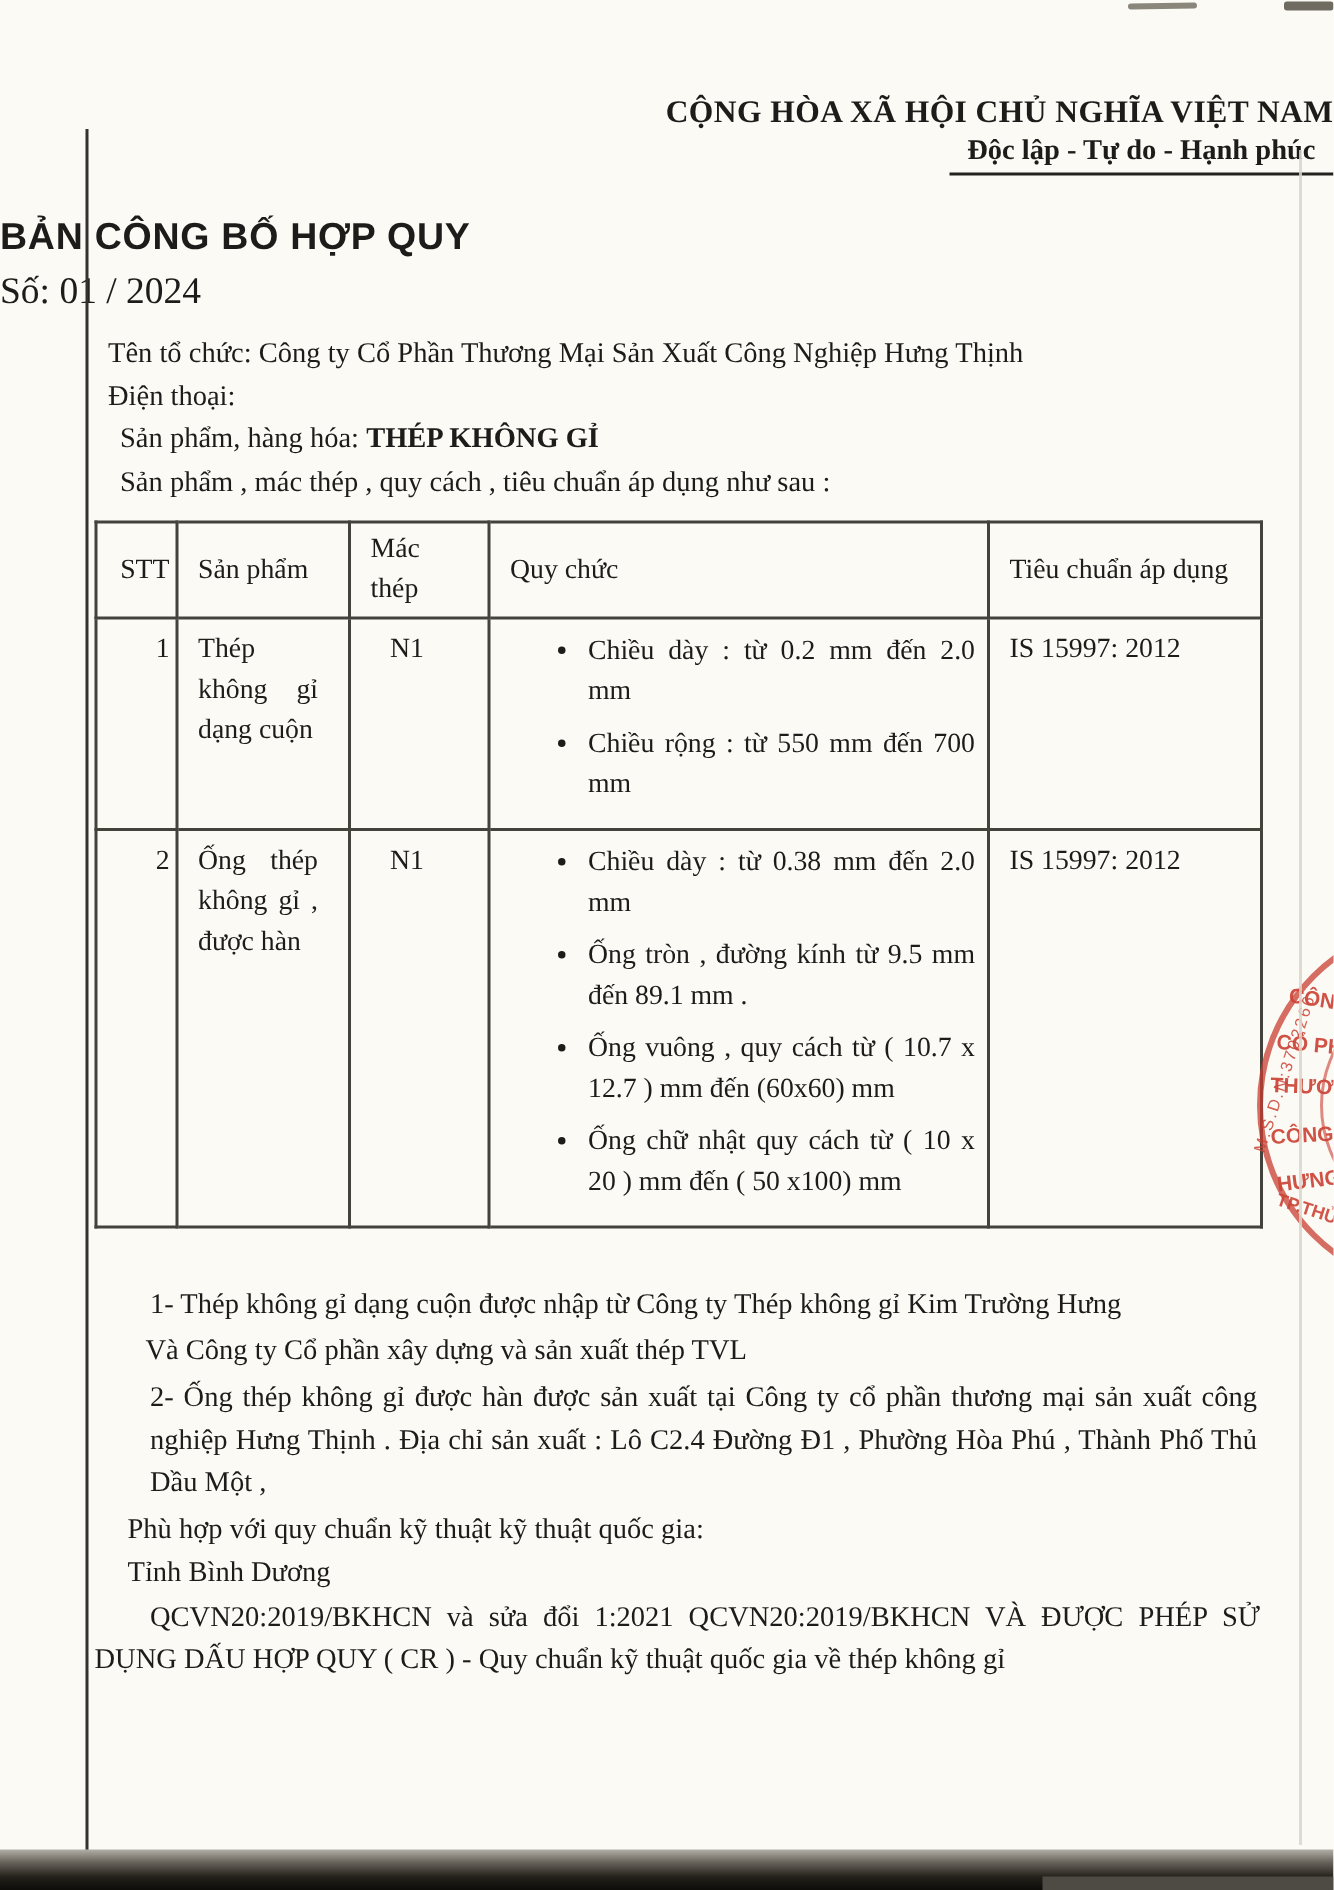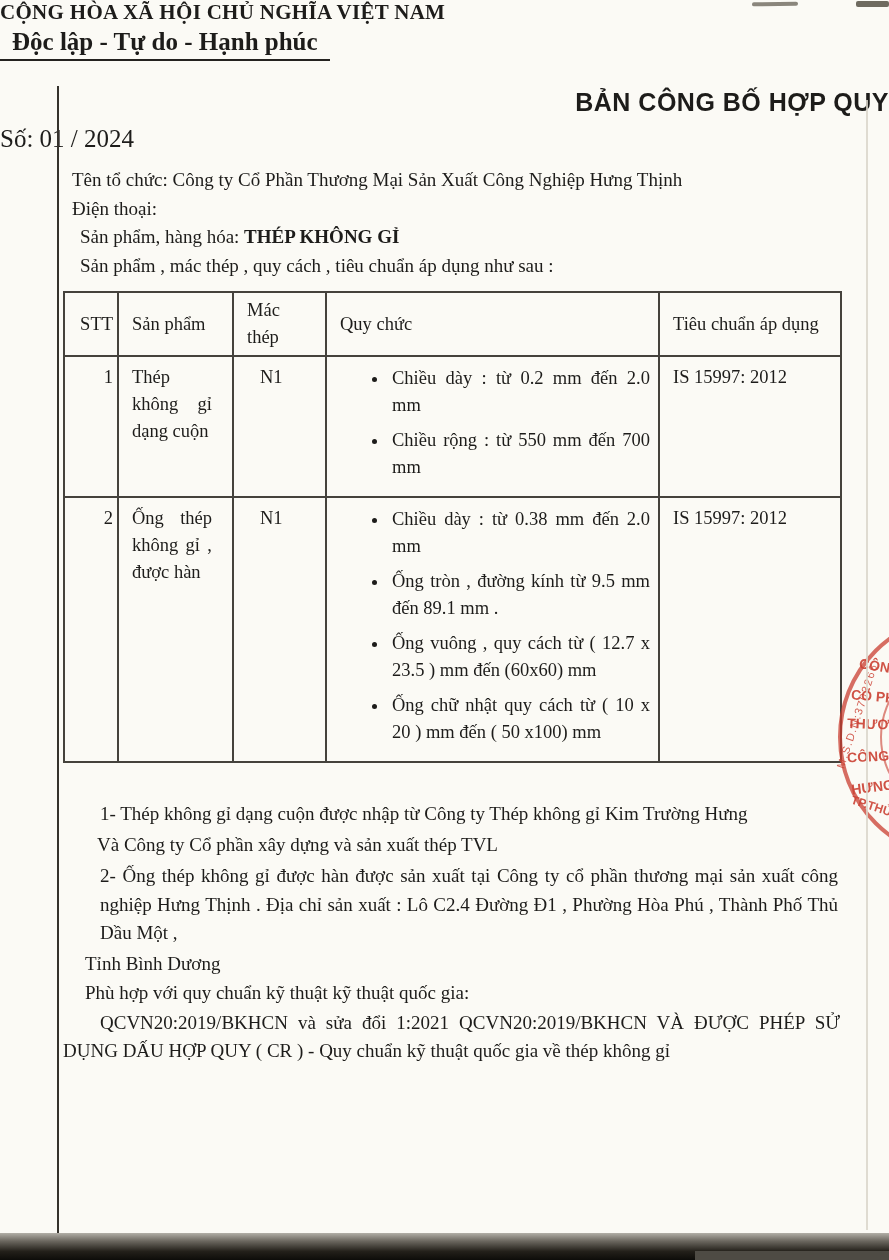--- a/index.html
+++ b/index.html
@@ -16,28 +16,28 @@
   .scan-right-line{ position:absolute; left:866px; top:100px; width:2px; height:1130px; background:#d9d5ca; opacity:.85; }
   .scan-bottom{
     position:absolute; left:0; bottom:0; width:889px; height:27px;
     background:linear-gradient(180deg,#b2afa7 0%,#6b675f 30%,#23201a 68%,#0d0c09 100%);
   }
   .scan-bottom-light{ position:absolute; left:695px; bottom:0; width:194px; height:9px; background:#4e4b44; }
   .speck-1{ position:absolute; left:752px; top:2px; width:46px; height:4px; background:#8a867c; border-radius:2px; transform:rotate(-1deg); }
   .speck-2{ position:absolute; left:856px; top:1px; width:33px; height:6px; background:#6f6b60; border-radius:2px; }
 
   
-  .header{ text-align:left; }
+  .header{ text-align:right; padding-top:62px; }
   .h-line1{ font-size:21px; font-weight:bold; letter-spacing:.3px; }
   .h-line2{
-    display:inline-block; margin-top:3px; font-size:25px; font-weight:bold;
+    display:inline-block; margin-top:3px; font-size:19px; font-weight:bold;
     border-bottom:2px solid #24221f; padding:0 12px 3px;
   }
   .title{
-    text-align:right; margin-top:27px;
+    text-align:left; margin-top:27px;
     font-family:"Liberation Sans","DejaVu Sans",sans-serif;
     font-size:25px; font-weight:bold; letter-spacing:.5px;
   }
   .doc-no{ margin-top:8px; font-size:25px; }
 
   
   .content{ margin:13px 49px 0 63px; font-size:19px; line-height:28.5px; }
   .p-main{ margin-left:9px; padding-right:14px; text-align:justify; }
   .p-indent{ margin-left:17px; padding-right:10px; }
   .p-indent b{ font-weight:bold; }
@@ -131,35 +131,35 @@
           <td>IS 15997: 2012</td>
         </tr>
         <tr>
           <td class="c-stt">2</td>
           <td class="c-sp">Ống thép không gỉ , được hàn</td>
           <td class="c-mac">N1</td>
           <td class="c-qc">
             <ul>
               <li>Chiều dày : từ 0.38 mm đến 2.0 mm</li>
               <li>Ống tròn , đường kính từ 9.5 mm đến 89.1 mm .</li>
-              <li>Ống vuông , quy cách từ ( 12.7 x 23.5 ) mm đến (60x60) mm</li>
+              <li>Ống vuông , quy cách từ ( 10.7 x 12.7 ) mm đến (60x60) mm</li>
               <li>Ống chữ nhật quy cách từ ( 10 x 20 ) mm đến ( 50 x100) mm</li>
             </ul>
           </td>
           <td>IS 15997: 2012</td>
         </tr>
       </tbody>
     </table>
 
     <div class="notes">
       <p class="note-item">1- Thép không gỉ dạng cuộn được nhập từ Công ty Thép không gỉ Kim Trường Hưng</p>
       <p class="note-cont">Và Công ty Cổ phần xây dựng và sản xuất thép TVL</p>
       <p class="note-item">2- Ống thép không gỉ được hàn được sản xuất tại Công ty cổ phần thương mại sản xuất công nghiệp Hưng Thịnh . Địa chỉ sản xuất : Lô C2.4 Đường Đ1 , Phường Hòa Phú , Thành Phố Thủ Dầu Một ,</p>
+      <p class="note-sub">Phù hợp với quy chuẩn kỹ thuật kỹ thuật quốc gia:</p>
       <p class="note-sub">Tỉnh Bình Dương</p>
-      <p class="note-sub">Phù hợp với quy chuẩn kỹ thuật kỹ thuật quốc gia:</p>
       <p class="final-par">QCVN20:2019/BKHCN và sửa đổi 1:2021 QCVN20:2019/BKHCN VÀ ĐƯỢC PHÉP SỬ DỤNG DẤU HỢP QUY ( CR ) -  Quy chuẩn kỹ thuật quốc gia về thép không gỉ</p>
     </div>
   </div>
 
   <div class="stamp">
     <div class="ring-outer"></div>
     <div class="ring-inner"></div>
     <span class="st-msdn">M.S.D.N:3702266</span>
     <span class="st st-l1">CÔNG TY</span>
     <span class="st st-l2">CỔ PHẦN</span>

